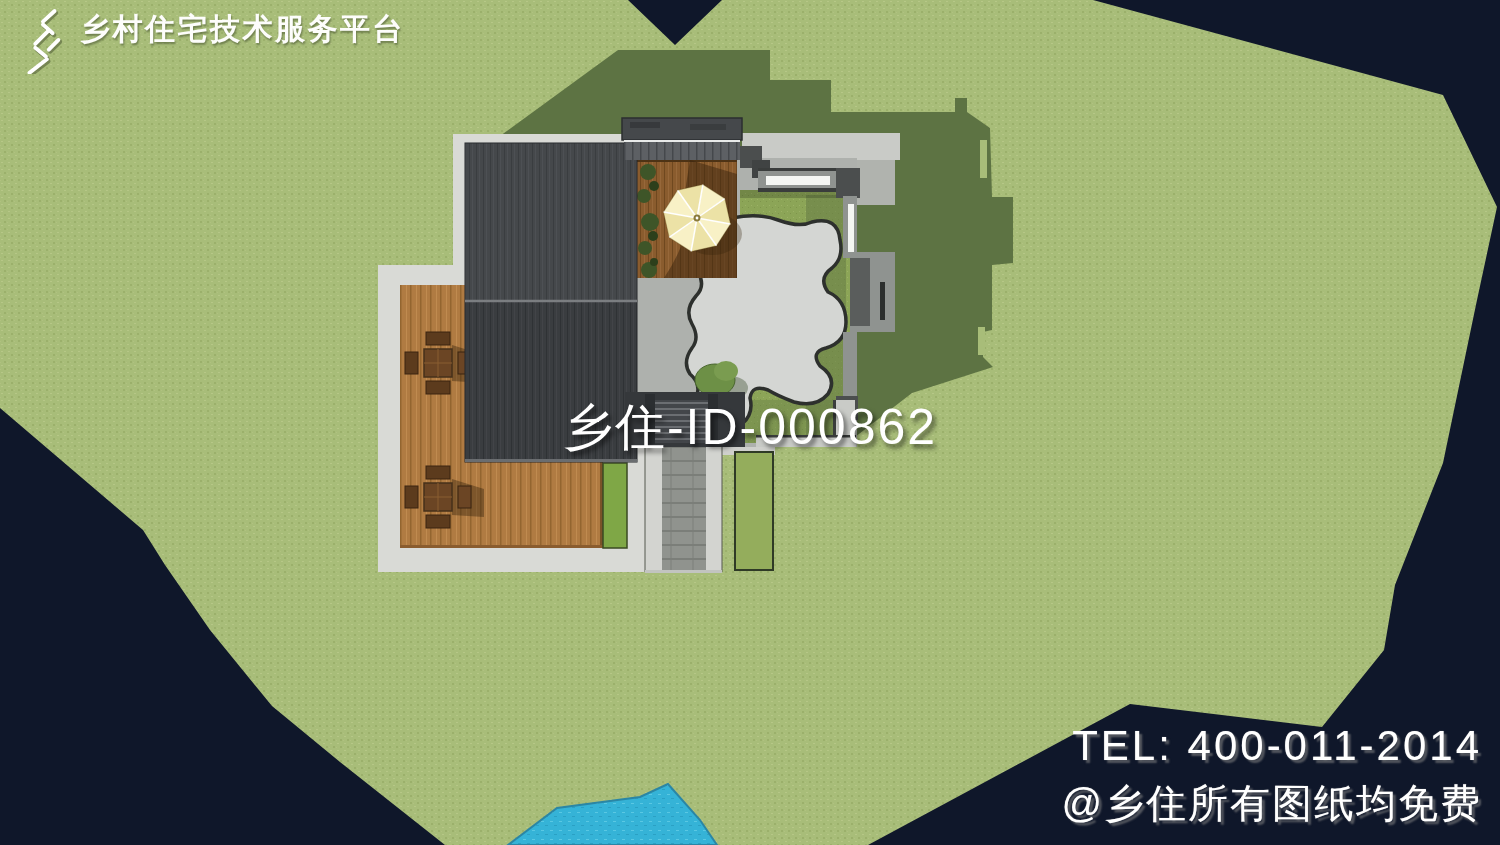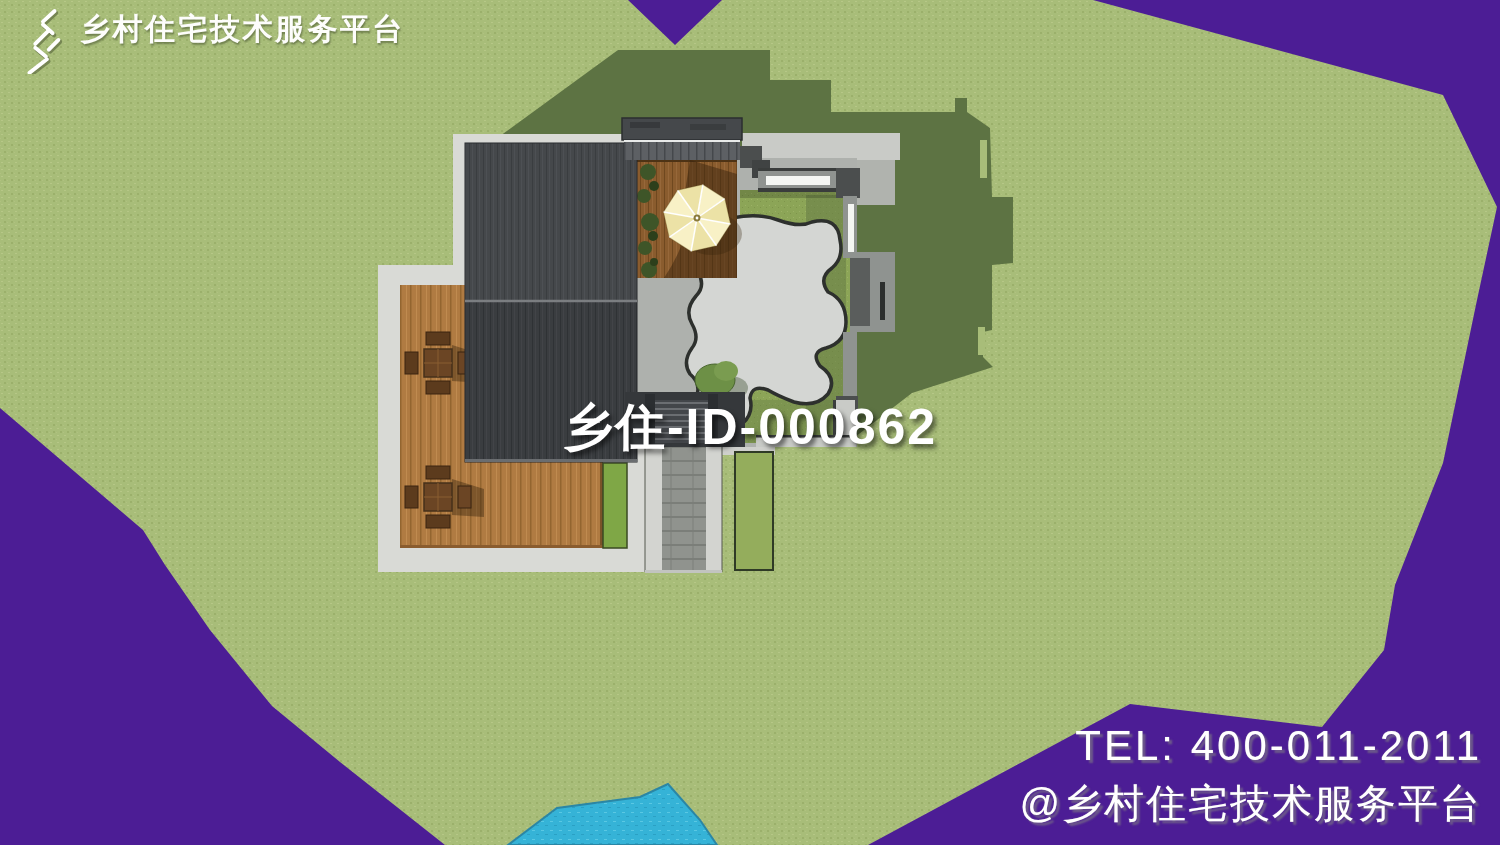--- a/index.html
+++ b/index.html
@@ -1,29 +1,29 @@
 <!DOCTYPE html>
 <html><head>
 <meta charset="utf-8">
 <style>
   html,body{margin:0;padding:0;background:#ffffff;}
-  .canvas{position:relative;width:1500px;height:845px;overflow:hidden;background:#4c1d95;
+  .canvas{position:relative;width:1500px;height:845px;overflow:hidden;background:#0f172a;
           font-family:"Liberation Sans",sans-serif;}
   .scene{position:absolute;left:0;top:0;}
   
   .brand{position:absolute;left:14px;top:4px;display:flex;align-items:flex-start;color:#fff;}
   .brand-icon{width:58px;height:70px;margin-right:8px;}
   .brand-text{padding-top:8px;}
   .brand-title{font-size:30px;font-weight:600;letter-spacing:2.5px;color:#fdfdfb;
                text-shadow:1px 2px 2px rgba(40,50,25,.45);line-height:1.1;}
   .brand-sub{margin-top:7px;font-size:18px;font-weight:400;letter-spacing:2px;color:#f6f7f2;
              text-shadow:1px 1px 2px rgba(40,50,25,.4);}
   
   .watermark{position:absolute;left:750px;top:394px;transform:translateX(-50%);
-             font-size:50px;font-weight:700;letter-spacing:2px;color:#ffffff;white-space:nowrap;
+             font-size:50px;font-weight:400;letter-spacing:2px;color:#ffffff;white-space:nowrap;
              text-shadow:3px 4px 5px rgba(0,0,0,.55);}
   
   .contact{position:absolute;right:18px;top:722px;text-align:right;color:#ffffff;}
   .contact-tel{font-size:42px;font-weight:400;letter-spacing:3px;
                text-shadow:3px 3px 2px rgba(130,130,130,.6),0 0 1px rgba(180,180,180,.8);}
   .contact-note{margin-top:6px;font-size:40px;font-weight:400;letter-spacing:2px;
                text-shadow:3px 3px 2px rgba(130,130,130,.6),0 0 1px rgba(180,180,180,.8);}
 </style>
 </head>
 <body>
@@ -255,17 +255,17 @@
     </g>
   </svg>
   <div class="brand-text">
     <div class="brand-title">乡村住宅技术服务平台</div>
   </div>
 </div>
 
 <div class="watermark">乡住-ID-000862</div>
 
 <div class="contact">
-  <div class="contact-tel">TEL: 400-011-2011</div>
-  <div class="contact-note">@乡村住宅技术服务平台</div>
+  <div class="contact-tel">TEL: 400-011-2014</div>
+  <div class="contact-note">@乡住所有图纸均免费</div>
 </div>
 
 </div>
 
 </body></html>

